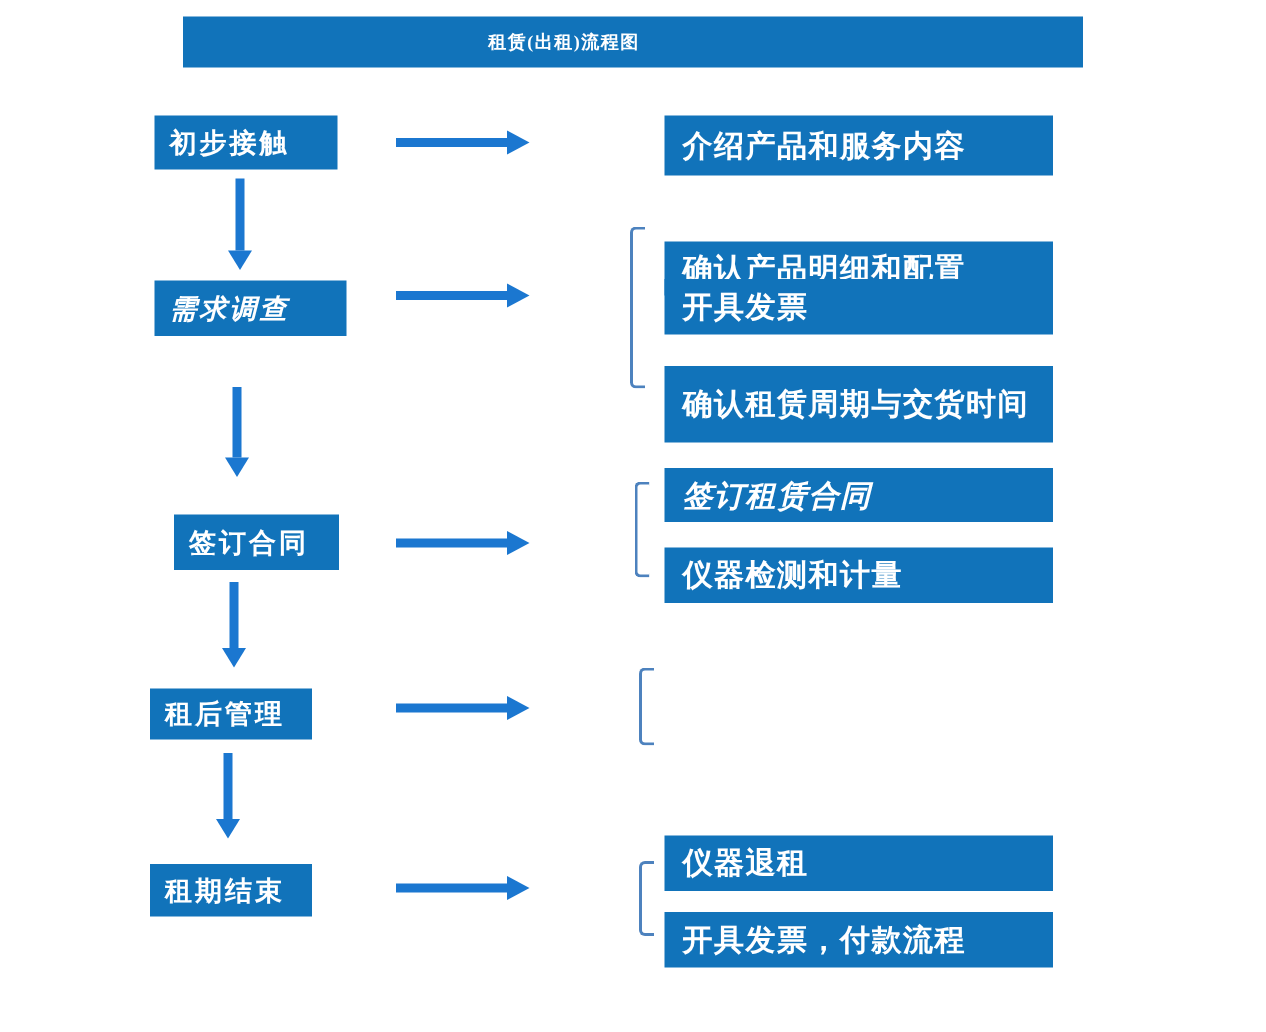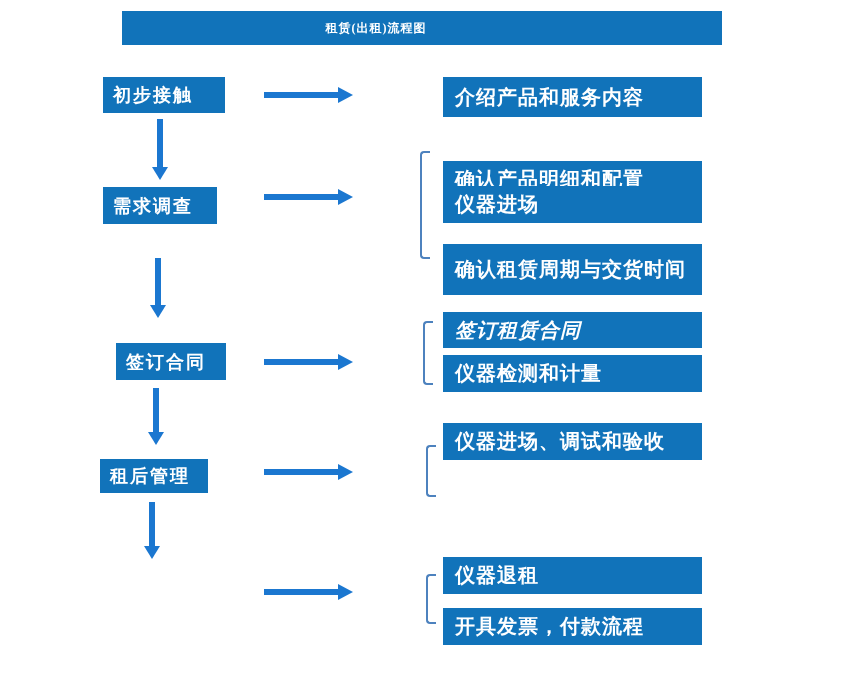--- a/index.html
+++ b/index.html
@@ -40,21 +40,21 @@
     background: var(--box-blue);
     color: var(--text-white);
     display: flex; align-items: center;
     box-sizing: border-box;
     padding-left: 10px;
     font-size: 18px; font-weight: bold;
     letter-spacing: 2px;
     white-space: nowrap;
   }
   .lb1 { left: 103px; top:  77px; width: 122px; height: 36px; }
-  .lb2 { left: 103px; top: 187px; width: 114px; height: 37px; }
+  .lb2 { left: 103px; top: 187px; width: 128px; height: 37px; font-style: italic; }
   .lb3 { left: 116px; top: 343px; width: 110px; height: 37px; }
   .lb4 { left: 100px; top: 459px; width: 108px; height: 34px; }
   .lb5 { left: 100px; top: 576px; width: 108px; height: 35px; }
 
   
   .rbox {
     position: absolute;
     left: 443px; width: 259px;
     background: var(--box-blue);
     color: var(--text-white);
@@ -63,21 +63,21 @@
     padding-left: 12px;
     font-size: 20px; font-weight: bold;
     letter-spacing: 1px;
     white-space: nowrap;
   }
   .r1  { top:  77px; height: 40px; }
   .r2  { top: 133px; height: 36px; margin-top: 28px; }
   .r3  { top: 186px; height: 37px; }
   .r4  { top: 244px; height: 51px; }
   .r5  { top: 312px; height: 36px; font-style: italic; }
-  .r6  { top: 355px; height: 37px; text-align: center; }
+  .r6  { top: 365px; height: 37px; text-align: center; }
   .r7  { top: 423px; height: 37px; }
   .r8  { top: 491px; height: 37px; }
   .r9  { top: 557px; height: 37px; }
   .r10 { top: 608px; height: 37px; }
 
   
   .harrow {
     position: absolute;
     left: 264px; width: 74px; height: 6px;
     background: var(--arrow-blue);
@@ -146,20 +146,23 @@
   </div>
   <div class="lbox lb2">
     <span>需求调查</span>
   </div>
   <div class="lbox lb3">
     <span>签订合同</span>
   </div>
   <div class="lbox lb4">
     <span>租后管理</span>
   </div>
+  <div class="lbox lb5">
+    <span>租期结束</span>
+  </div>
 
   <div class="varrow va1"></div>
   <div class="varrow va2"></div>
   <div class="varrow va3"></div>
   <div class="varrow va4"></div>
 
   <div class="harrow ha1"></div>
   <div class="harrow ha2"></div>
   <div class="harrow ha3"></div>
   <div class="harrow ha4"></div>
@@ -170,34 +173,31 @@
   <div class="bracket brC"></div>
   <div class="bracket brD"></div>
 
   <div class="rbox r1">
     <span>介绍产品和服务内容</span>
   </div>
   <div class="rbox r2">
     <span>确认产品明细和配置</span>
   </div>
   <div class="rbox r3">
-    <span>仪器进场</span>
+    <span>开具发票</span>
   </div>
   <div class="rbox r4">
     <span>确认租赁周期与交货时间</span>
   </div>
   <div class="rbox r5">
     <span>签订租赁合同</span>
   </div>
   <div class="rbox r6">
     <span>仪器检测和计量</span>
   </div>
-  <div class="rbox r7">
-    <span>仪器进场、调试和验收</span>
-  </div>
   <div class="rbox r9">
     <span>仪器退租</span>
   </div>
   <div class="rbox r10">
     <span>开具发票，付款流程</span>
   </div>
 
 </div>
 
 </body></html>

